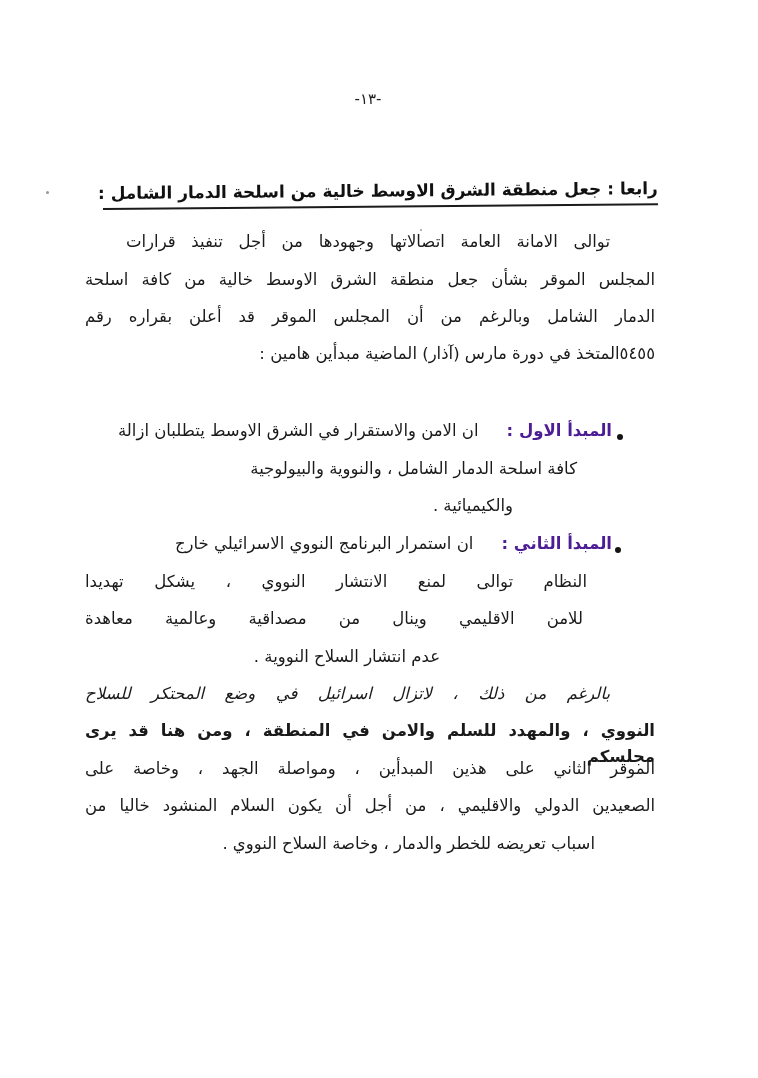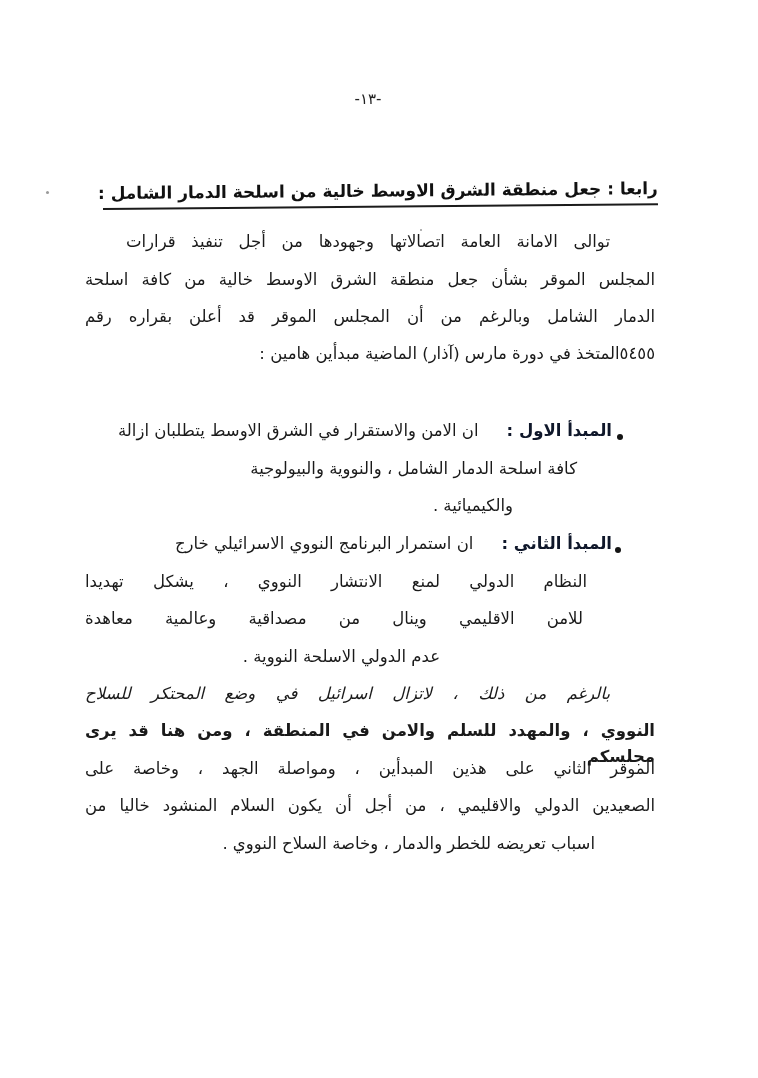--- a/index.html
+++ b/index.html
@@ -55,21 +55,21 @@
     line-height: 26px;
     color: #1a1a1a;
     white-space: normal;
   }
   .just {
     text-align: justify;
     text-align-last: justify;
   }
   .plabel {
     font-weight: bold;
-    color: #0f172a;
+    color: #4c1d95;
   }
   .prest {
     margin-right: 28px;
   }
   .bullet-dot {
     position: absolute;
     width: 6px;
     height: 6px;
     border-radius: 50%;
     background: #141414;
@@ -124,23 +124,23 @@
   <div class="line" id="b1l1">
     <span class="plabel">المبدأ الاول :</span><span class="prest">ان الامن والاستقرار في الشرق الاوسط يتطلبان ازالة</span>
   </div>
   <div class="line" id="b1l2">كافة اسلحة الدمار الشامل ، والنووية والبيولوجية</div>
   <div class="line" id="b1l3">والكيميائية .</div>
 
   <div class="bullet-dot" id="dot2"></div>
   <div class="line" id="b2l1">
     <span class="plabel">المبدأ الثاني :</span><span class="prest">ان استمرار البرنامج النووي الاسرائيلي خارج</span>
   </div>
-  <div class="line just" id="b2l2">النظام الدولي لمنع الانتشار النووي ، يشكل تهديدا</div>
+  <div class="line just" id="b2l2">النظام توالى لمنع الانتشار النووي ، يشكل تهديدا</div>
   <div class="line just" id="b2l3">للامن الاقليمي وينال من مصداقية وعالمية معاهدة</div>
-  <div class="line" id="b2l4">عدم الدولي الاسلحة النووية .</div>
+  <div class="line" id="b2l4">عدم انتشار السلاح النووية .</div>
 
   <div class="line just" id="p2l1">بالرغم من ذلك ، لاتزال اسرائيل في وضع المحتكر للسلاح</div>
   <div class="line just" id="p2l2">النووي ، والمهدد للسلم والامن في المنطقة ، ومن هنا قد يرى مجلسكم</div>
   <div class="line just" id="p2l3">الموقر الثاني على هذين المبدأين ، ومواصلة الجهد ، وخاصة على</div>
   <div class="line just" id="p2l4">الصعيدين الدولي والاقليمي ، من أجل أن يكون السلام المنشود خاليا من</div>
   <div class="line" id="p2l5">اسباب تعريضه للخطر والدمار ، وخاصة السلاح النووي .</div>
 
 </div>
 
 </body></html>

